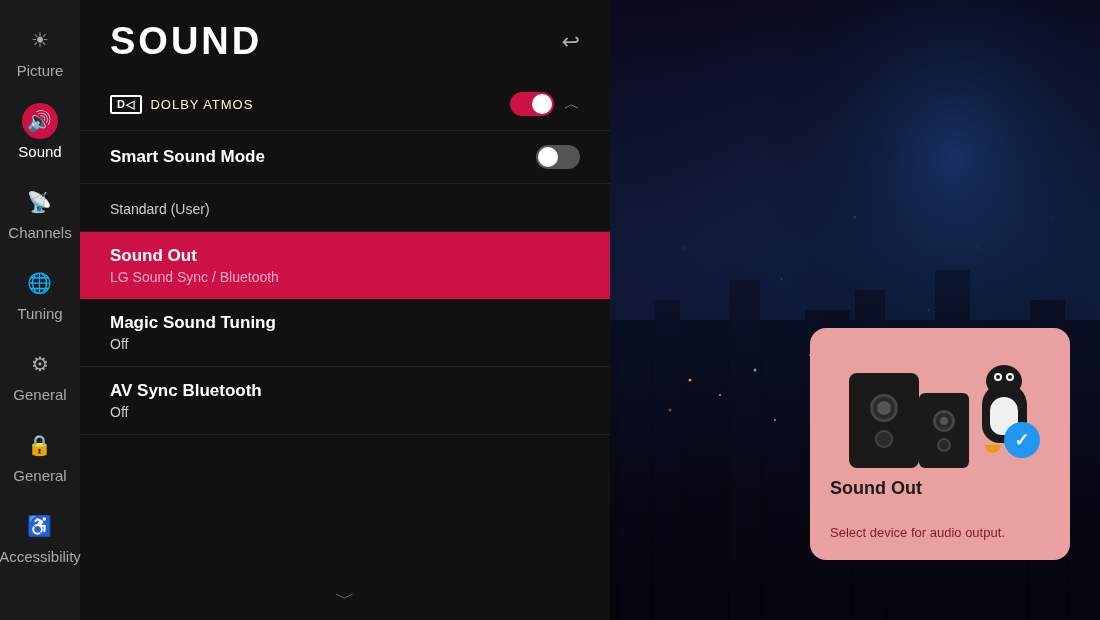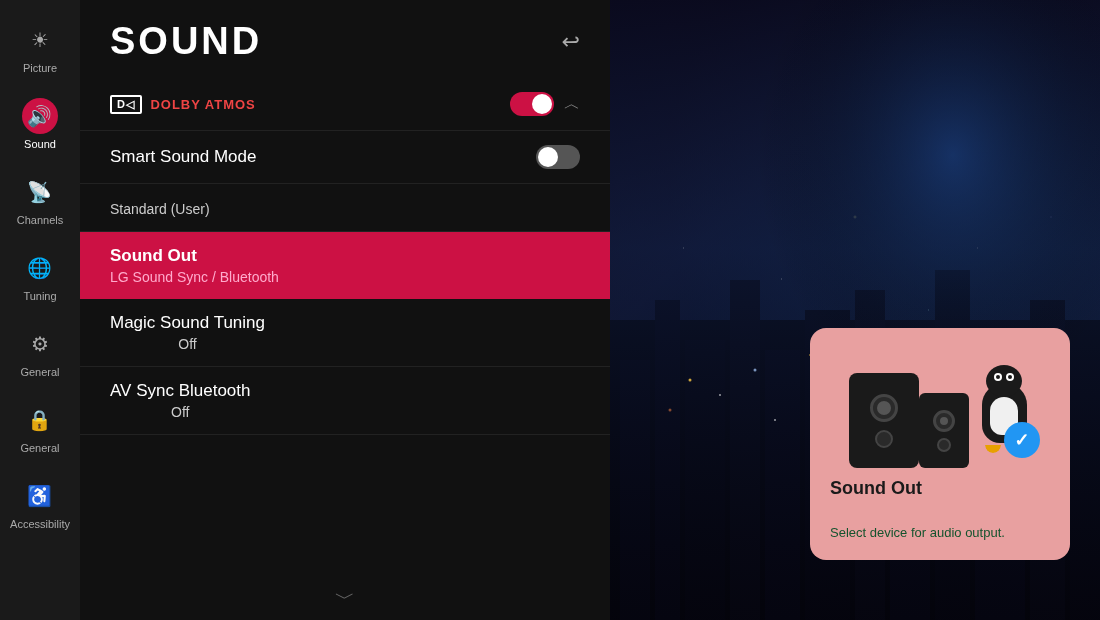--- a/index.html
+++ b/index.html
@@ -49,21 +49,21 @@
       justify-content: center;
       border-radius: 50%;
       margin-bottom: 4px;
       font-size: 20px;
     }
     .sidebar-item.active .icon {
       background: #cc1144;
       color: #fff;
     }
     .sidebar-item .label {
-      font-size: 11px;
+      font-size: 15px;
       color: inherit;
     }
     .sidebar-item.active .label {
       color: #fff;
     }
 
     
     .settings-panel {
       width: 530px;
       height: 620px;
@@ -111,31 +111,30 @@
       border-bottom: none;
     }
 
     .settings-item .item-row {
       display: flex;
       align-items: center;
       justify-content: space-between;
     }
     .settings-item .item-name {
       font-size: 17px;
-      font-weight: 400;
+      font-weight: 700;
       color: #fff;
     }
     .settings-item.active-item .item-name {
       font-weight: 700;
     }
     .settings-item .item-sub {
       font-size: 14px;
       color: #ccc;
       margin-top: 3px;
-      text-align: center;
     }
     .settings-item.active-item .item-sub {
       color: #ffaacc;
     }
 
     
     .toggle {
       width: 44px;
       height: 24px;
       border-radius: 12px;
@@ -171,22 +170,22 @@
       font-size: 11px;
       font-weight: 700;
       color: #fff;
       letter-spacing: 1px;
       border: 2px solid #fff;
       padding: 1px 5px;
       border-radius: 2px;
     }
     .dolby-text {
       font-size: 13px;
-      font-weight: 700;
-      color: #ef4444;
+      font-weight: 400;
+      color: #fef9c3;
       letter-spacing: 1px;
     }
 
     
     .chevron {
       color: #888;
       font-size: 16px;
     }
 
     
@@ -374,21 +373,21 @@
     }
 
     .tooltip-title {
       font-size: 18px;
       font-weight: 700;
       color: #1a1a1a;
       margin-bottom: 4px;
     }
     .tooltip-desc {
       font-size: 13px;
-      color: #14532d;
+      color: #7f1d1d;
       margin-top: 26px;
     }
 
     
     .lights-overlay {
       position: absolute;
       top: 0; left: 0; right: 0; bottom: 0;
       pointer-events: none;
     }
   </style>

